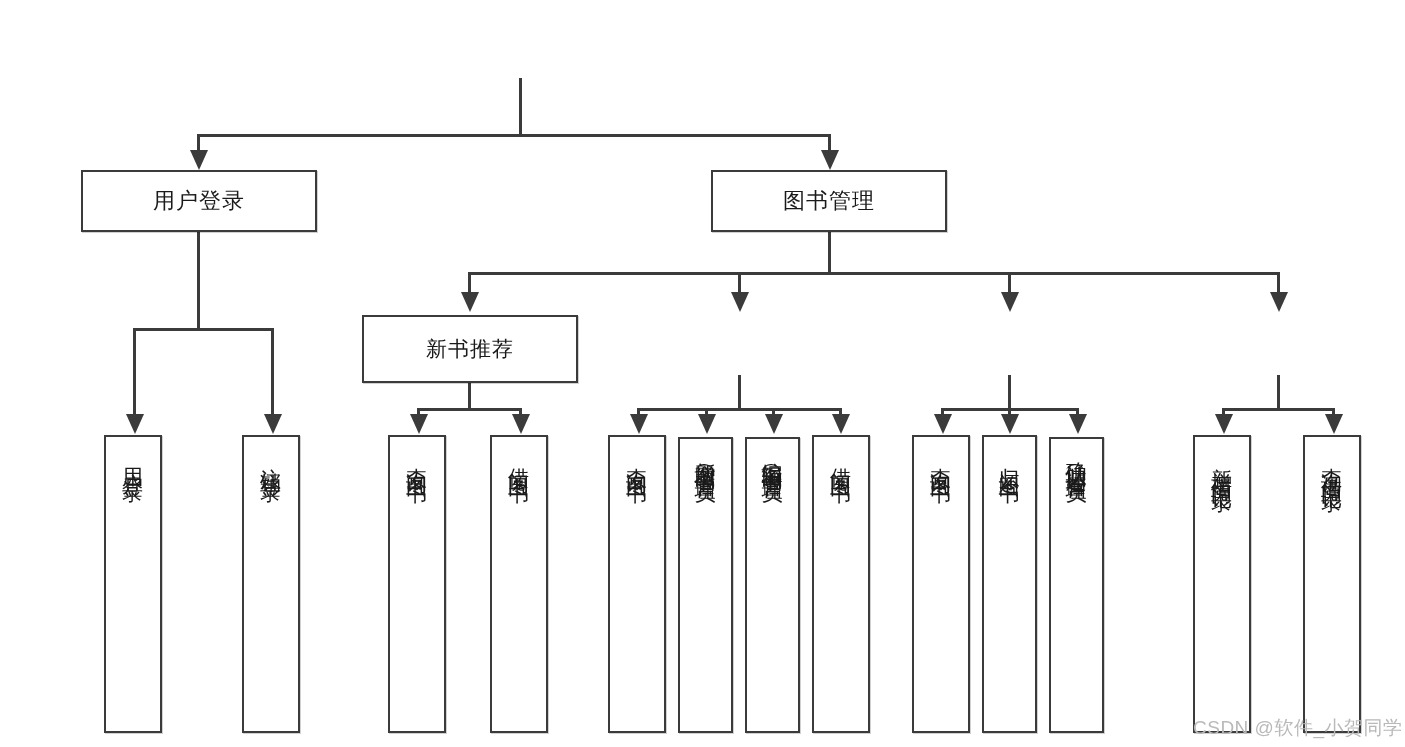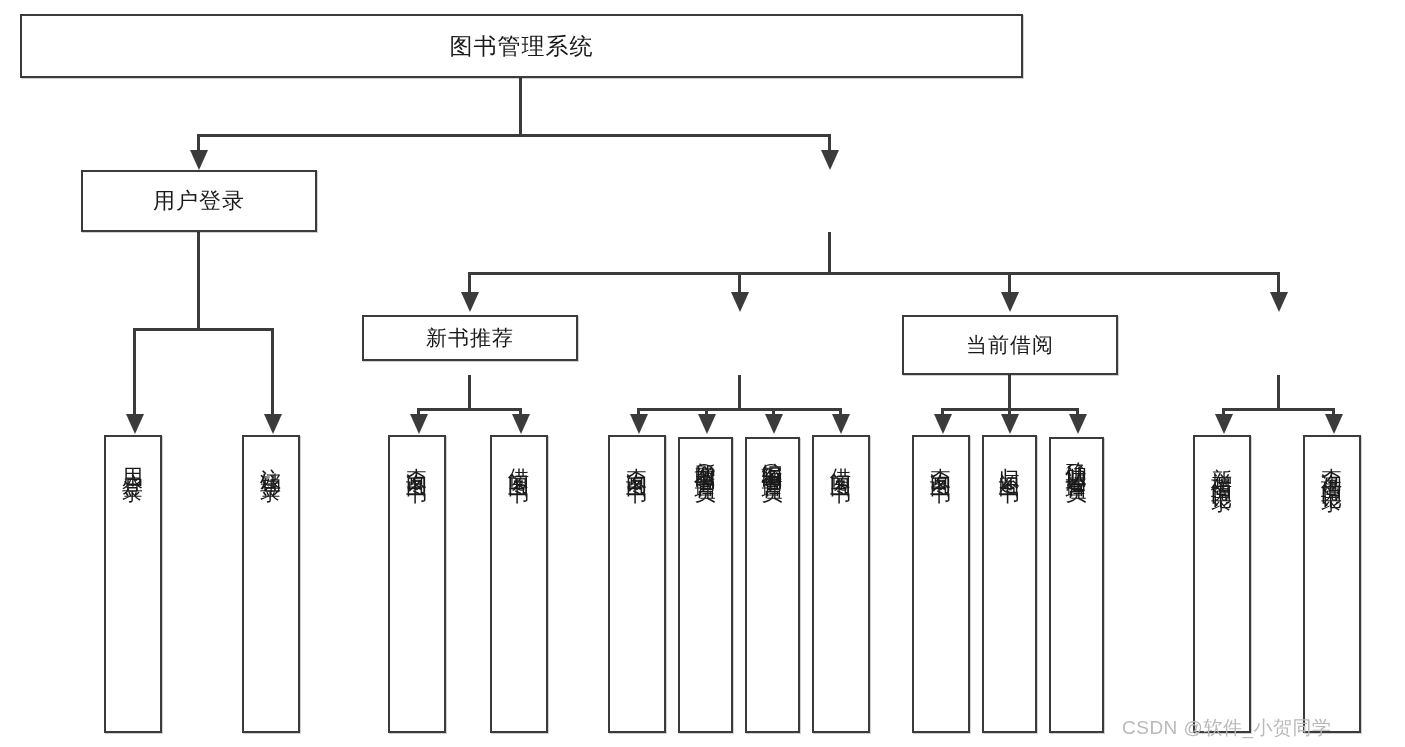--- a/index.html
+++ b/index.html
@@ -140,33 +140,30 @@
   <div class="vline" style="left:1076px; top:408px; height:8px;"></div>
   <div class="arrow" style="left:1069px; top:414px;"></div>
 
   <div class="vline" style="left:1277px; top:375px; height:35px;"></div>
   <div class="hline" style="left:1222px; top:408px; width:113px;"></div>
   <div class="vline" style="left:1222px; top:408px; height:8px;"></div>
   <div class="arrow" style="left:1215px; top:414px;"></div>
   <div class="vline" style="left:1332px; top:408px; height:8px;"></div>
   <div class="arrow" style="left:1325px; top:414px;"></div>
 
-  <div class="node lvl1" style="left:20px; top:14px; width:1003px; height:64px;">
-    <span class="node-label">图书管理系统</span>
-  </div>
 
   <div class="node lvl2" style="left:81px; top:170px; width:236px; height:62px;">
     <span class="node-label">用户登录</span>
   </div>
-
-  <div class="node lvl3" style="left:362px; top:315px; width:216px; height:46px;">
+  <div class="node lvl2" style="left:711px; top:170px; width:236px; height:62px;">
+    <span class="node-label">图书管理</span>
+  </div>
+
+  <div class="node lvl3" style="left:362px; top:315px; width:216px; height:68px;">
     <span class="node-label">新书推荐</span>
-  </div>
-  <div class="node lvl3" style="left:902px; top:315px; width:216px; height:60px;">
-    <span class="node-label">当前借阅</span>
   </div>
 
   <div class="node leaf" style="left:104px; top:435px; width:58px; height:298px;">
     <span class="node-label">用户登录</span>
   </div>
   <div class="node leaf" style="left:242px; top:435px; width:58px; height:298px;">
     <span class="node-label">注销登录</span>
   </div>
 
   <div class="node leaf" style="left:388px; top:435px; width:58px; height:298px;">
@@ -199,15 +196,15 @@
     <span class="node-label">确认归还（管理员）</span>
   </div>
 
   <div class="node leaf" style="left:1193px; top:435px; width:58px; height:298px;">
     <span class="node-label">新增借阅记录</span>
   </div>
   <div class="node leaf" style="left:1303px; top:435px; width:58px; height:298px;">
     <span class="node-label">查询借阅记录</span>
   </div>
 
-  <div class="watermark" style="left:1122px; top:715px;">CSDN @软件_小贺同学</div>
+  <div class="watermark" style="left:1193px; top:715px;">CSDN @软件_小贺同学</div>
 
 </div>
 
 </body></html>

